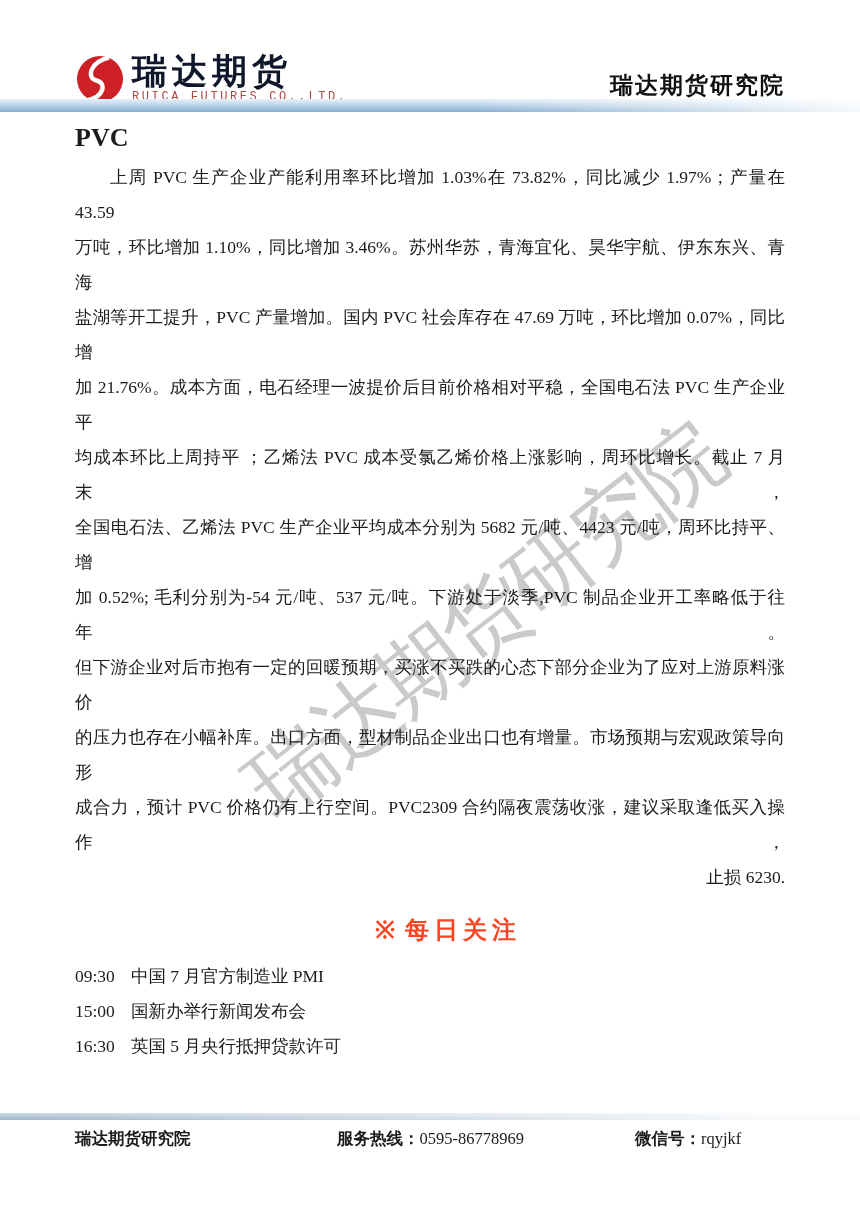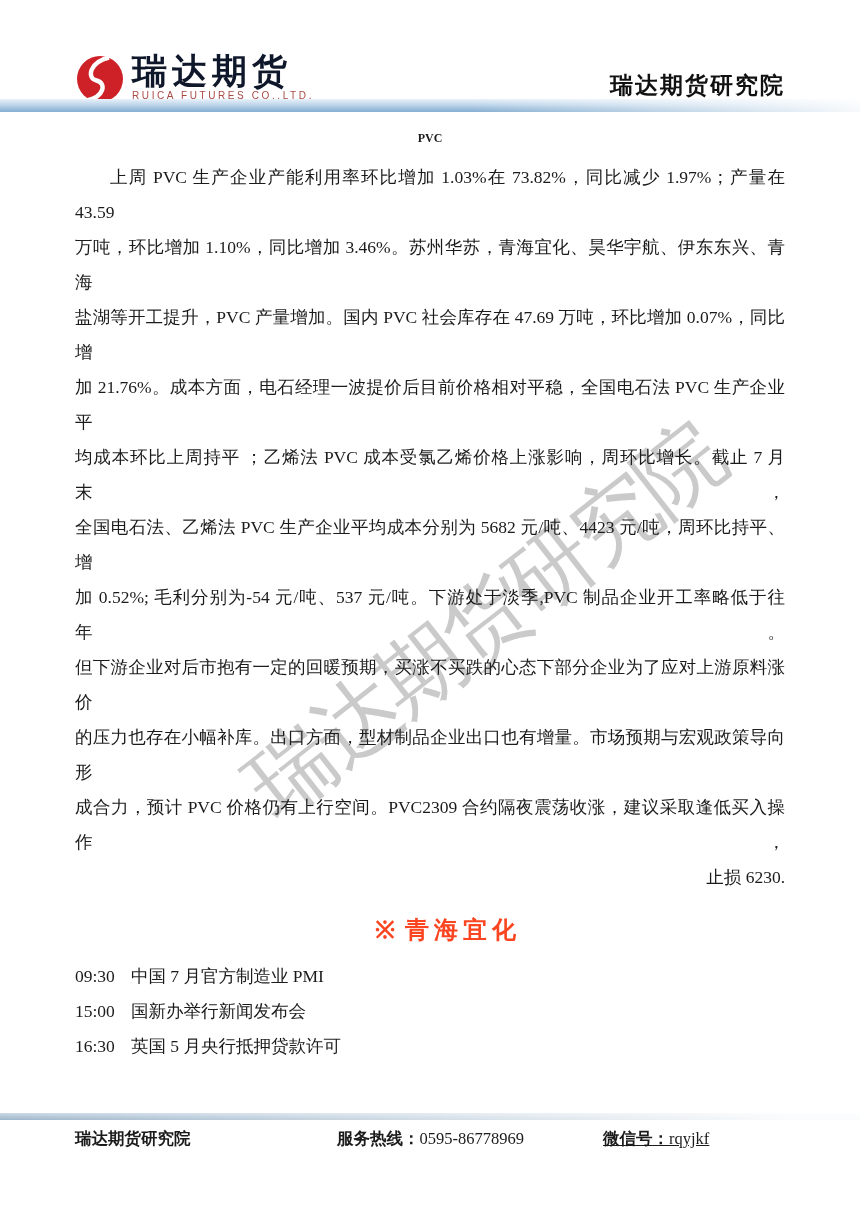--- a/index.html
+++ b/index.html
@@ -25,22 +25,22 @@
   
   header{position:absolute;top:0;left:0;right:0;height:99px;z-index:2;}
   .logo{position:absolute;left:76px;top:53px;display:flex;align-items:flex-start;}
   .logo svg{display:block;margin-top:2px;}
   .logo-text{margin-left:8px;}
   .brand{
     font-family:"Liberation Sans","DejaVu Sans",sans-serif;
     font-weight:700;font-size:35px;line-height:36px;letter-spacing:5px;color:#0f172a;
   }
   .brand-sub{
-    font-family:Liberation Sans, sans-serif;
-    font-size:10px;letter-spacing:2.6px;color:#a84a44;margin-top:1px;
+    font-family:Liberation Mono, monospace;
+    font-size:12px;letter-spacing:2.6px;color:#a84a44;margin-top:1px;
   }
   .institute{
     position:absolute;right:75px;top:70px;
     font-family:"Liberation Sans","DejaVu Sans",sans-serif;
     font-weight:700;font-size:23px;letter-spacing:2px;color:#111;
   }
   .hbar{
     position:absolute;top:99px;left:0;width:100%;height:13px;z-index:2;
     background:
       linear-gradient(to right, rgba(255,255,255,0) 0%, rgba(255,255,255,0) 55%, rgba(255,255,255,0.92) 100%),
@@ -50,23 +50,22 @@
   main{position:absolute;top:112px;left:0;right:0;padding:0 75px;z-index:1;}
   .para{font-size:17.5px;}
   .p1 .jl{line-height:36px;}
   .p1{margin-top:7px;}
   .jl{text-align:justify;text-align-last:justify;}
   .plain{text-align:right;}
   .p2{margin-top:10px;}
   .p2 div{line-height:35px;}
   .indent{text-indent:2em;}
   .pvc{
-    margin:14px 0 0 0;font-size:12px;font-weight:700;line-height:24px;
+    margin:14px 0 0 0;font-size:26px;font-weight:700;line-height:24px;
     font-family:"Liberation Serif","DejaVu Serif",serif;
-    text-align:center;
   }
   .daily{
     margin:20px 0 0 0;text-align:center;
     font-size:24px;font-weight:700;letter-spacing:5px;
     color:#fb4520;line-height:30px;
     transform:translateX(18px);
   }
   .daily .marker{margin-right:10px;letter-spacing:0;}
   .events{margin-top:14px;font-size:17.5px;}
   .ev{line-height:35px;}
@@ -77,21 +76,21 @@
     background:
       linear-gradient(to right, rgba(255,255,255,0) 0%, rgba(255,255,255,0.95) 92%),
       linear-gradient(to bottom,#cbd9e6 0%,#9db5c9 100%);
   }
   footer{
     position:absolute;top:1124px;left:75px;right:75px;height:30px;z-index:2;
     font-size:16.5px;line-height:30px;
   }
   footer .f-left{position:absolute;left:0;font-weight:700;}
   footer .f-mid{position:absolute;left:262px;}
-  footer .f-right{position:absolute;left:528px;text-decoration:underline;}
+  footer .f-right{position:absolute;left:560px;}
   footer .b{font-weight:700;}
 </style>
 </head>
 <body>
 
 <div class="page">
 
   <div class="watermark">瑞达期货研究院</div>
 
   <header>
@@ -122,21 +121,21 @@
       <div class="jl">均成本环比上周持平 ；乙烯法 PVC 成本受氯乙烯价格上涨影响，周环比增长。截止 7 月末，</div>
       <div class="jl">全国电石法、乙烯法 PVC 生产企业平均成本分别为 5682 元/吨、4423 元/吨，周环比持平、增</div>
       <div class="jl">加 0.52%; 毛利分别为-54 元/吨、537 元/吨。下游处于淡季,PVC 制品企业开工率略低于往年。</div>
       <div class="jl">但下游企业对后市抱有一定的回暖预期，买涨不买跌的心态下部分企业为了应对上游原料涨价</div>
       <div class="jl">的压力也存在小幅补库。出口方面，型材制品企业出口也有增量。市场预期与宏观政策导向形</div>
       <div class="jl">成合力，预计 PVC 价格仍有上行空间。PVC2309 合约隔夜震荡收涨，建议采取逢低买入操作，</div>
       <div class="plain">止损 6230.</div>
     </div>
 
     <h2 class="daily">
-      <span class="marker">※</span><span>青海宜化</span>
+      <span class="marker">※</span><span>每日关注</span>
     </h2>
 
     <div class="events">
       <div class="ev"><span class="t">09:30</span><span>中国 7 月官方制造业 PMI</span></div>
       <div class="ev"><span class="t">15:00</span><span>国新办举行新闻发布会</span></div>
       <div class="ev"><span class="t">16:30</span><span>英国 5 月央行抵押贷款许可</span></div>
       <div class="ev"></div>
 
     </div>
 

